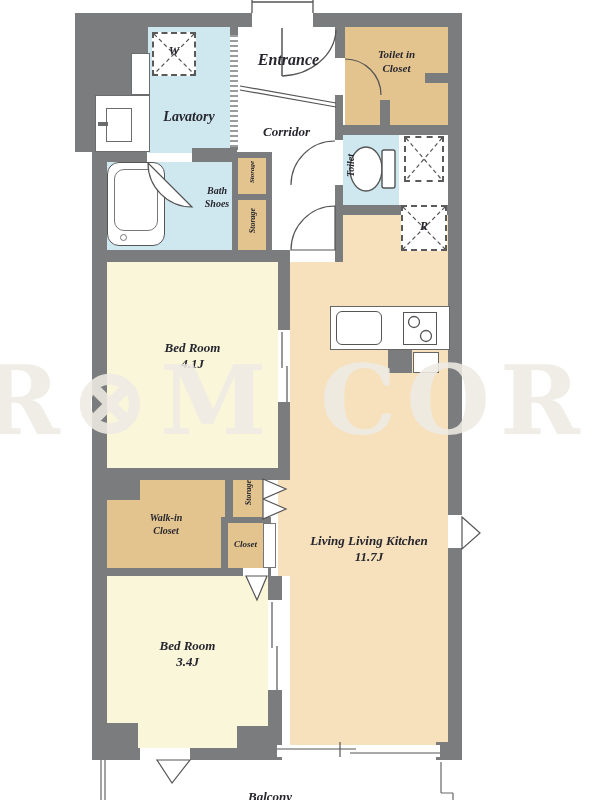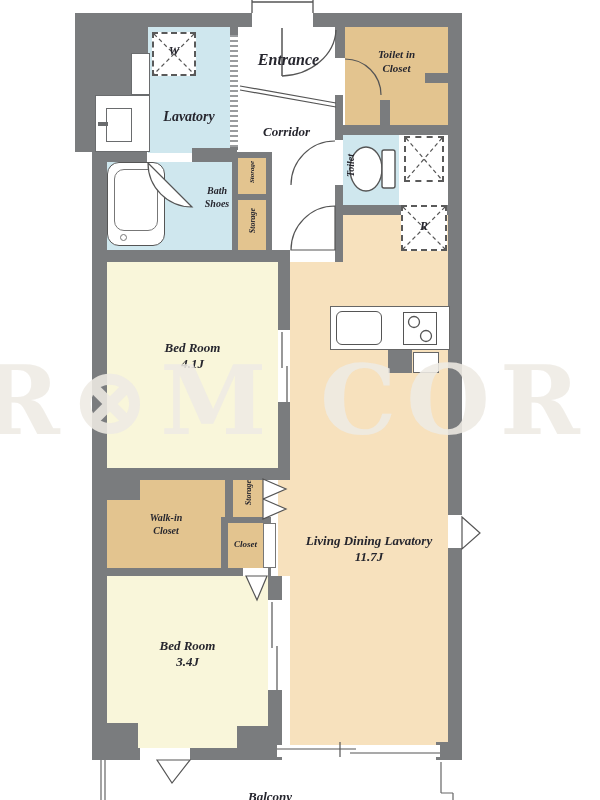--- a/index.html
+++ b/index.html
@@ -171,21 +171,21 @@
     <span>Shoes</span>
   </div>
   <div class="vlbl z7" style="left:330px;top:160px;width:40px;font-size:10px">Toilet</div>
   <div class="vlbl z7" style="left:227px;top:168px;width:50px;font-size:7px">Storage</div>
   <div class="vlbl z7" style="left:227px;top:216px;width:50px;font-size:8px">Storage</div>
   <div class="lbl z7" style="left:107px;top:340px;width:171px;font-size:13px">
     <span>Bed Room</span><br>
     <span>4.1J</span>
   </div>
   <div class="lbl z7" style="left:290px;top:533px;width:158px;font-size:13px">
-    <span>Living Dining Lavatory</span><br>
+    <span>Living Living Kitchen</span><br>
     <span>11.7J</span>
   </div>
   <div class="lbl z7" style="left:107px;top:512px;width:118px;font-size:10px">
     <span>Walk-in</span><br>
     <span>Closet</span>
   </div>
   <div class="vlbl z7" style="left:223px;top:488px;width:50px;font-size:8px">Storage</div>
   <div class="lbl z7" style="left:228px;top:539px;width:35px;font-size:9px">Closet</div>
   <div class="lbl z7" style="left:107px;top:638px;width:161px;font-size:13px">
     <span>Bed Room</span><br>

